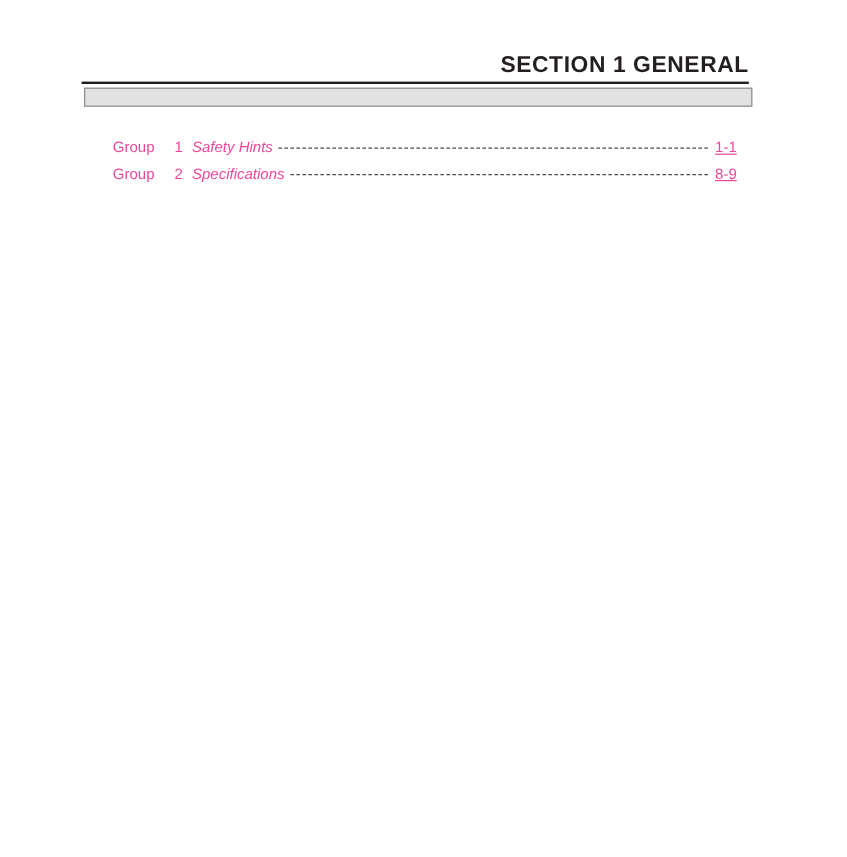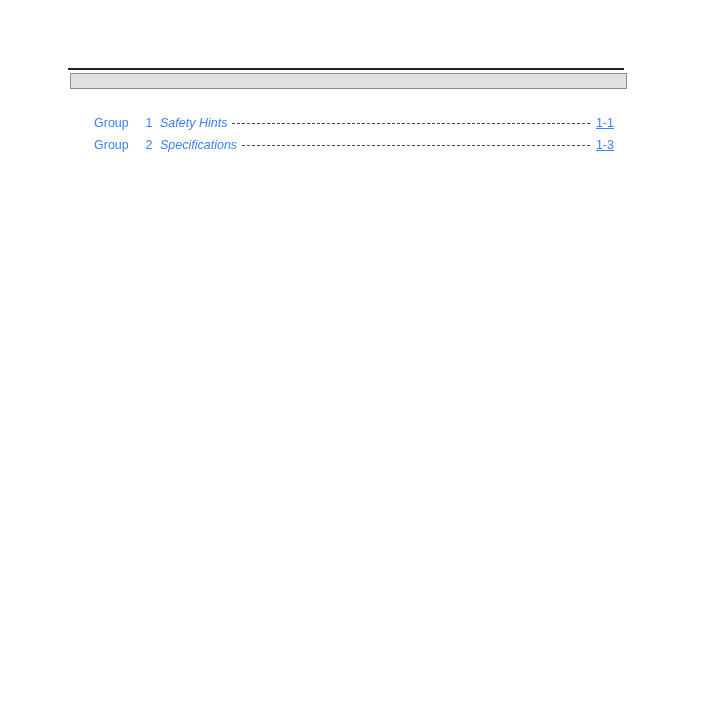--- a/index.html
+++ b/index.html
@@ -51,21 +51,21 @@
   .toc {
     position: absolute;
     top: 116px;
     left: 94px;
     width: 520px;
   }
   .toc-row {
     display: flex;
     align-items: baseline;
     font-size: 12.5px;
-    color: #3b82f6;
+    color: #ec4899;
     height: 22px;
   }
   .toc-group {
     width: 44px;
     flex: none;
   }
   .toc-num {
     width: 22px;
     flex: none;
     text-align: center;
@@ -89,38 +89,39 @@
     white-space: nowrap;
     padding-left: 3px;
     text-decoration: underline;
   }
 </style>
 </head>
 <body>
 
 <div class="page">
 
+  <div class="section-title">SECTION 1  GENERAL</div>
 
   <div class="title-rule"></div>
 
   <div class="banner-bar"></div>
 
   <div class="toc">
 
     <div class="toc-row">
       <span class="toc-group">Group</span>
       <span class="toc-num">1</span>
       <span class="toc-label">Safety Hints</span>
       <span class="toc-dots"></span>
       <span class="toc-page">1-1</span>
     </div>
 
     <div class="toc-row">
       <span class="toc-group">Group</span>
       <span class="toc-num">2</span>
       <span class="toc-label">Specifications</span>
       <span class="toc-dots"></span>
-      <span class="toc-page">1-3</span>
+      <span class="toc-page">8-9</span>
     </div>
 
   </div>
 
 </div>
 
 </body></html>

